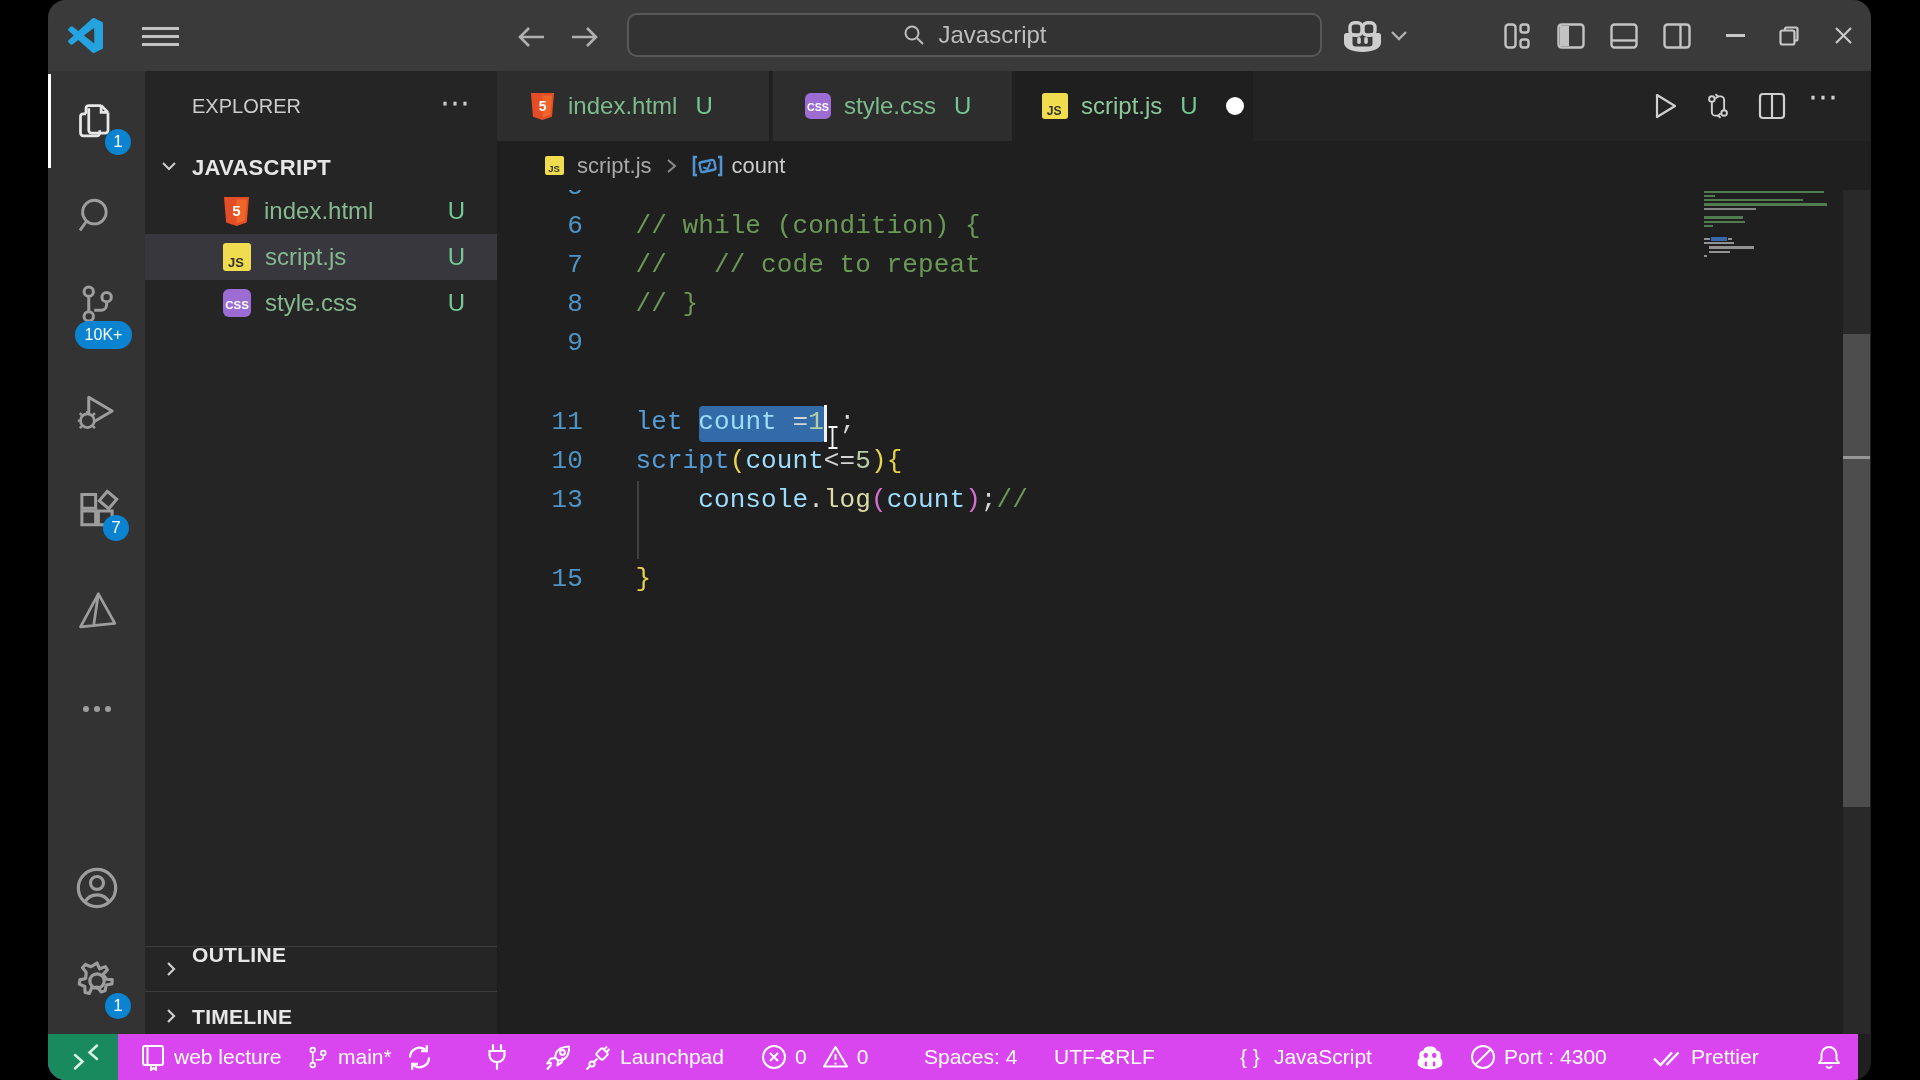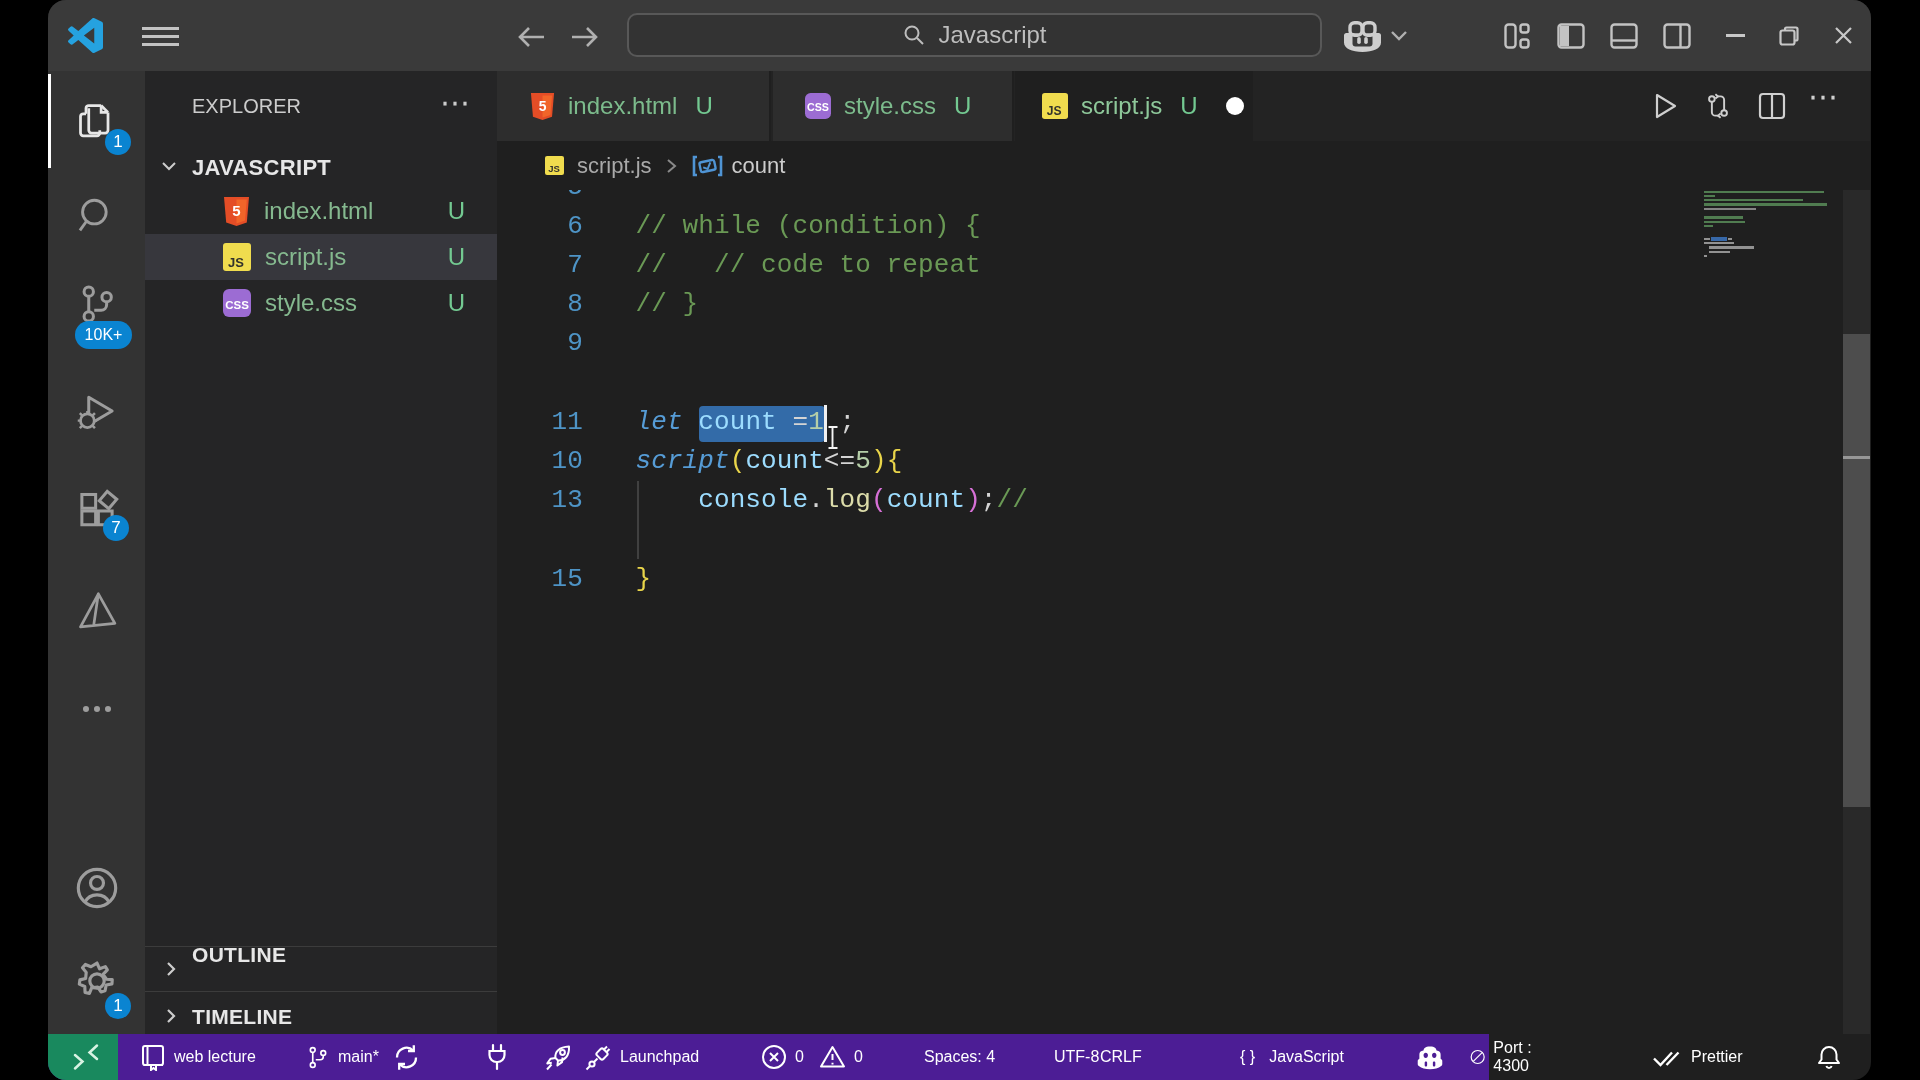--- a/index.html
+++ b/index.html
@@ -40,30 +40,30 @@
   .tabu { font-size:24px; color:#73c991; margin-left:18px; }
   #breadcrumb { position:absolute; left:0; top:70px; width:1373px; height:49px; background:#1f1f1f;
     display:flex; align-items:center; color:#a9a9a9; font-size:22px; }
   
   #code { position:absolute; left:0; top:119px; width:1373px; height:844px; background:#1f1f1f; overflow:hidden;
     font-family:"Liberation Mono", monospace; font-size:26px; letter-spacing:0.092px; }
   .cl { position:absolute; left:0; width:1373px; height:39.2px; line-height:39.2px; white-space:pre; }
   .ln { position:absolute; left:0; top:0; width:86px; text-align:right; color:#4e94c6; }
   .ct { position:absolute; top:0; left:138.5px; }
   .c-com { color:#6a9955; }
-  .c-kw  { color:#569cd6;font-style:italic; }
+  .c-kw  { color:#569cd6; }
   .c-var { color:#9cdcfe; }
   .c-num { color:#b5cea8; }
   .c-def { color:#d4d4d4; }
   .c-fn  { color:#dcdcaa; }
   .c-b1  { color:#e9d54a; }
   .c-b2  { color:#d670d6; }
   
-  #statusbar { position:absolute; left:0; top:1034px; width:1441px; height:46px; background:#4c1d95;
-    color:#ffffff; font-size:16px; }
+  #statusbar { position:absolute; left:0; top:1034px; width:1810px; height:46px; background:#d946ef;
+    color:#ffffff; font-size:21px; }
   .sb { position:absolute; top:0; height:46px; display:flex; align-items:center; gap:8px; }
 </style>
 </head>
 <body>
 <div id="win">
 
   <div id="titlebar">
     <svg class="abs" style="left:20px;top:18px" width="35" height="35" viewBox="0 0 100 100">
       <path fill="#25a2e0" d="M96.5 10.6 75.7.6a6.3 6.3 0 0 0-7.2 1.2L29.5 37.4 12.6 24.6a4.2 4.2 0 0 0-5.4.2L1.7 29.9a4.2 4.2 0 0 0 0 6.2L16.3 50 1.7 63.9a4.2 4.2 0 0 0 0 6.2l5.5 5a4.2 4.2 0 0 0 5.4.3l16.9-12.8 39 35.6a6.3 6.3 0 0 0 7.2 1.2l20.8-10a6.3 6.3 0 0 0 3.5-5.6V16.2a6.3 6.3 0 0 0-3.5-5.6ZM75 72.5 45.4 50 75 27.5Z"></path>
     </svg>

